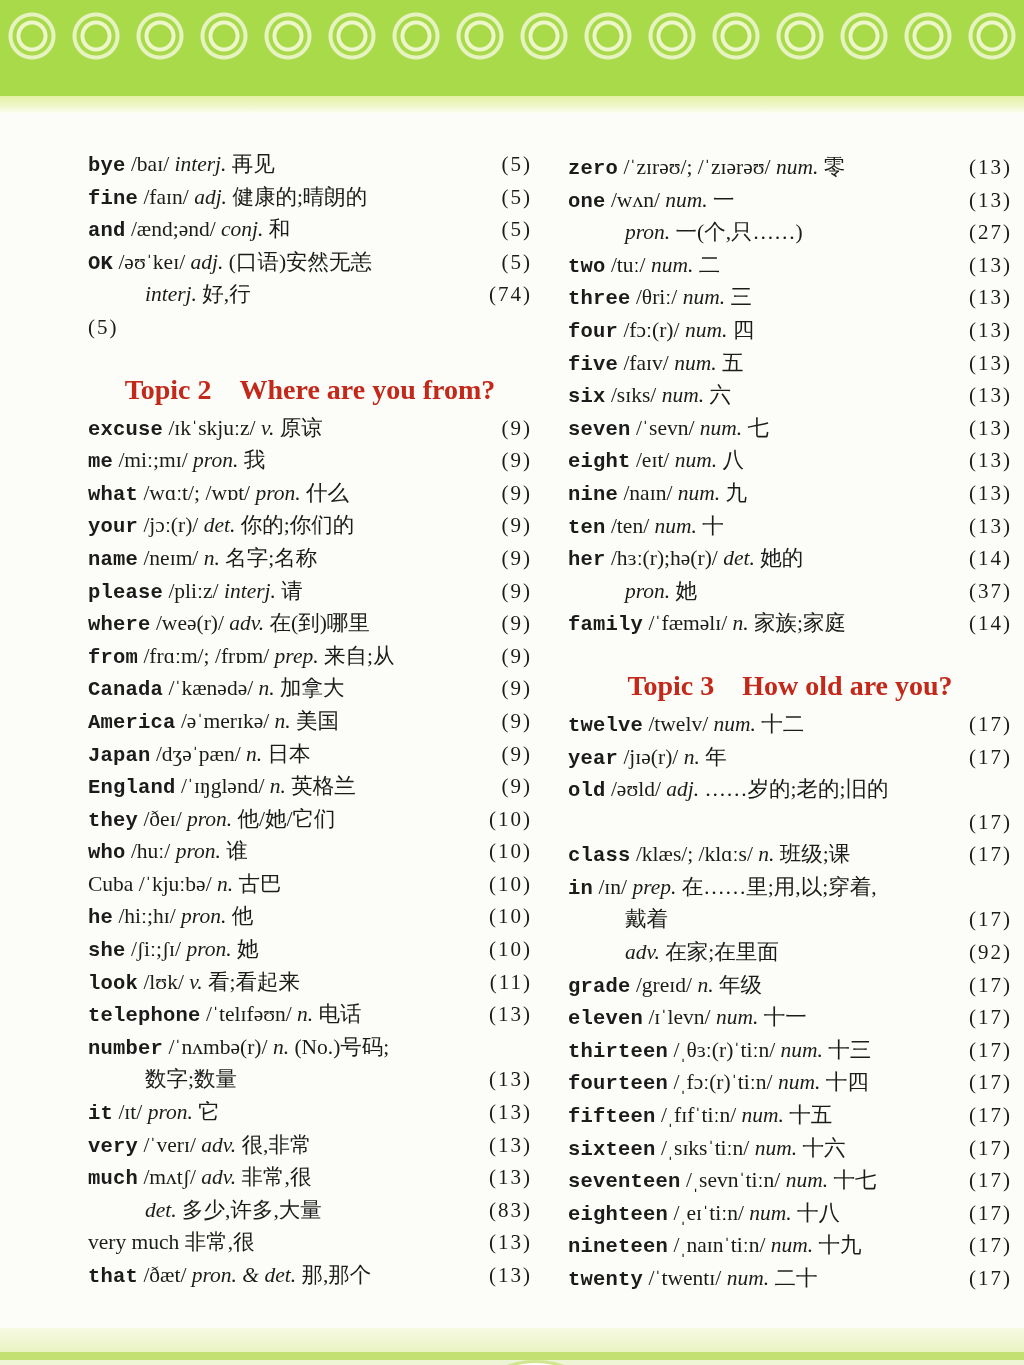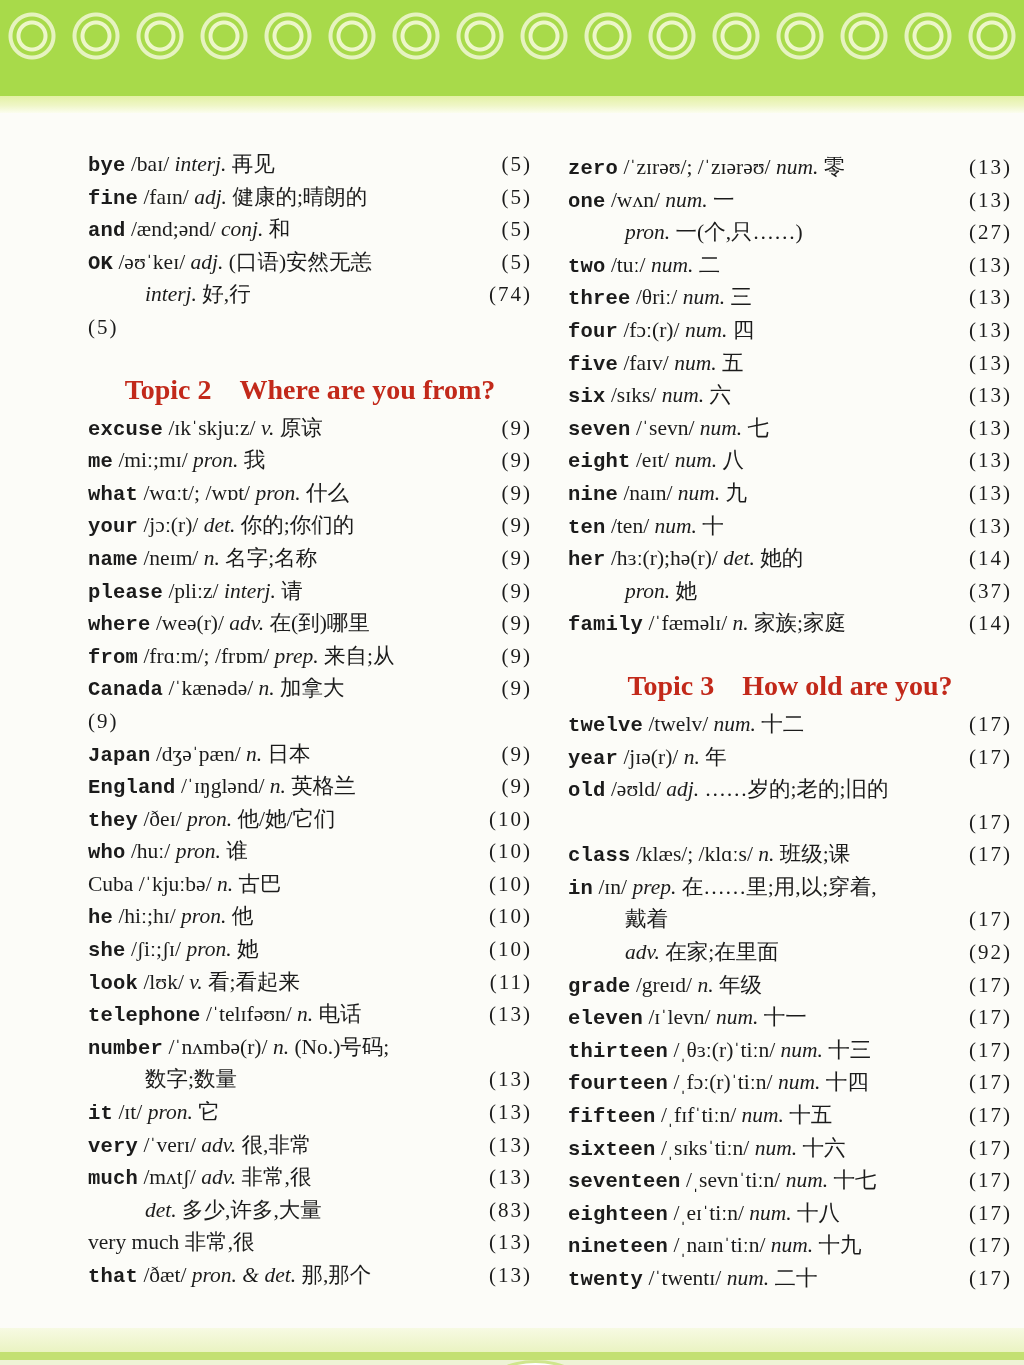--- a/index.html
+++ b/index.html
@@ -115,20 +115,21 @@
     </div>
     <div class="row">
       <span class="txt"><span class="w">from</span><span class="rm"> /frɑːm/; /frɒm/ </span><span class="pos">prep.</span><span class="rm"> 来自;从</span></span>
       <span class="pg">(9)</span>
     </div>
     <div class="row">
       <span class="txt"><span class="w">Canada</span><span class="rm"> /ˈkænədə/ </span><span class="pos">n.</span><span class="rm"> 加拿大</span></span>
       <span class="pg">(9)</span>
     </div>
     <div class="row">
+      <span class="txt"><span class="w">America</span><span class="rm"> /əˈmerɪkə/ </span><span class="pos">n.</span><span class="rm"> 美国</span></span>
       <span class="pg">(9)</span>
     </div>
     <div class="row">
       <span class="txt"><span class="w">Japan</span><span class="rm"> /dʒəˈpæn/ </span><span class="pos">n.</span><span class="rm"> 日本</span></span>
       <span class="pg">(9)</span>
     </div>
     <div class="row">
       <span class="txt"><span class="w">England</span><span class="rm"> /ˈɪŋglənd/ </span><span class="pos">n.</span><span class="rm"> 英格兰</span></span>
       <span class="pg">(9)</span>
     </div>

